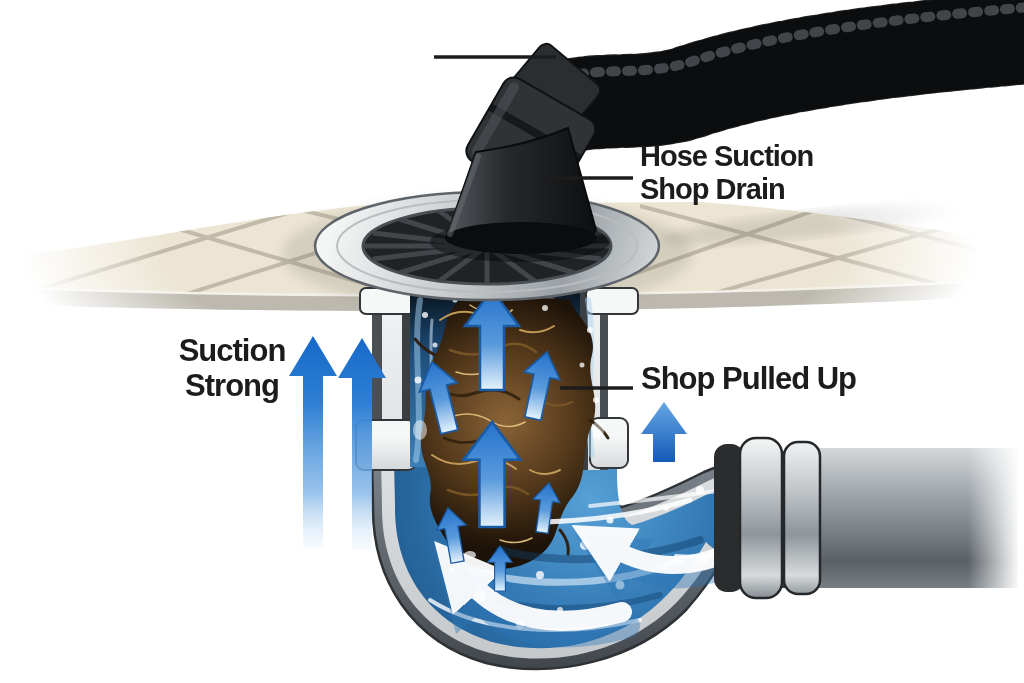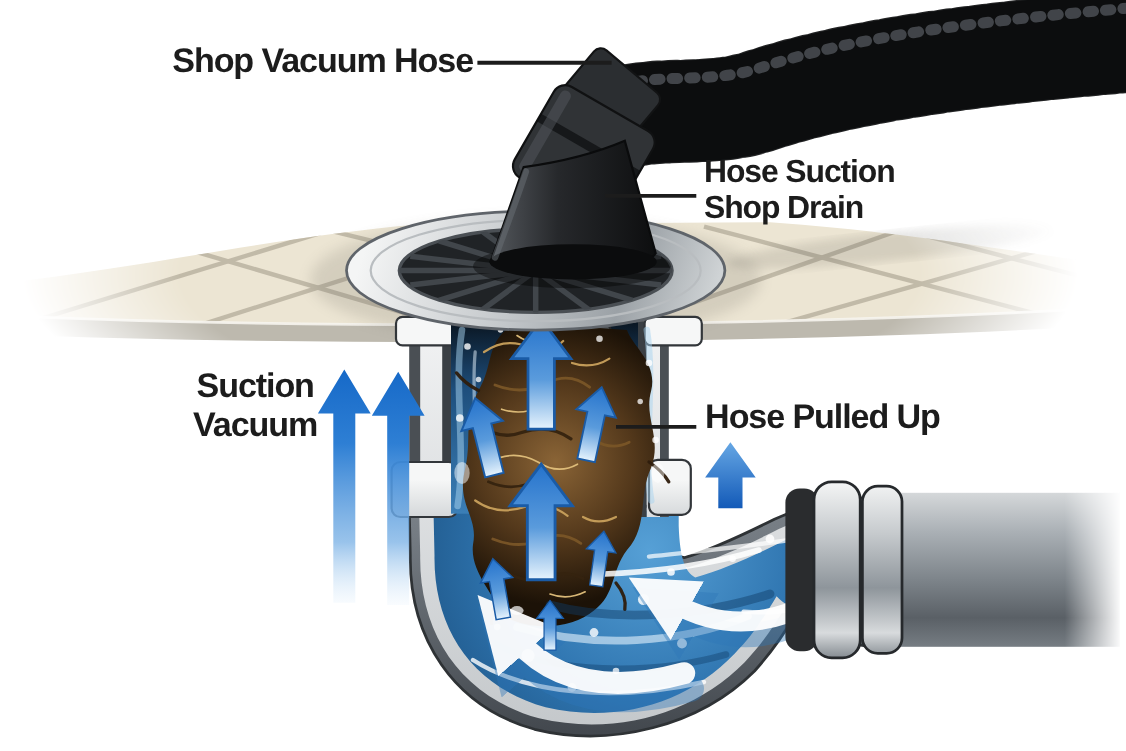--- a/index.html
+++ b/index.html
@@ -327,23 +327,22 @@
   </g>
   <path d="M664,402 L641,434 L653,434 L653,462 L675,462 L675,434 L687,434 Z" fill="url(#gArrowSolid)"></path>
 
   <g stroke="#1c1c1c" stroke-width="3.5">
     <line x1="434" y1="57" x2="556" y2="57"></line>
     <line x1="550" y1="178" x2="633" y2="178"></line>
     <line x1="560" y1="388" x2="633" y2="388"></line>
   </g>
 </svg>
 
-  <div class="lbl lbl-shop">Shop Vacuum Hose</div>
   <div class="lbl lbl-sealed">
     <div>Hose Suction</div>
     <div>Shop Drain</div>
   </div>
   <div class="lbl lbl-suction">
     <div>Suction</div>
-    <div>Vacuum</div>
+    <div>Strong</div>
   </div>
-  <div class="lbl lbl-clog">Hose Pulled Up</div>
+  <div class="lbl lbl-clog">Shop Pulled Up</div>
 </div>
 
 </body></html>

